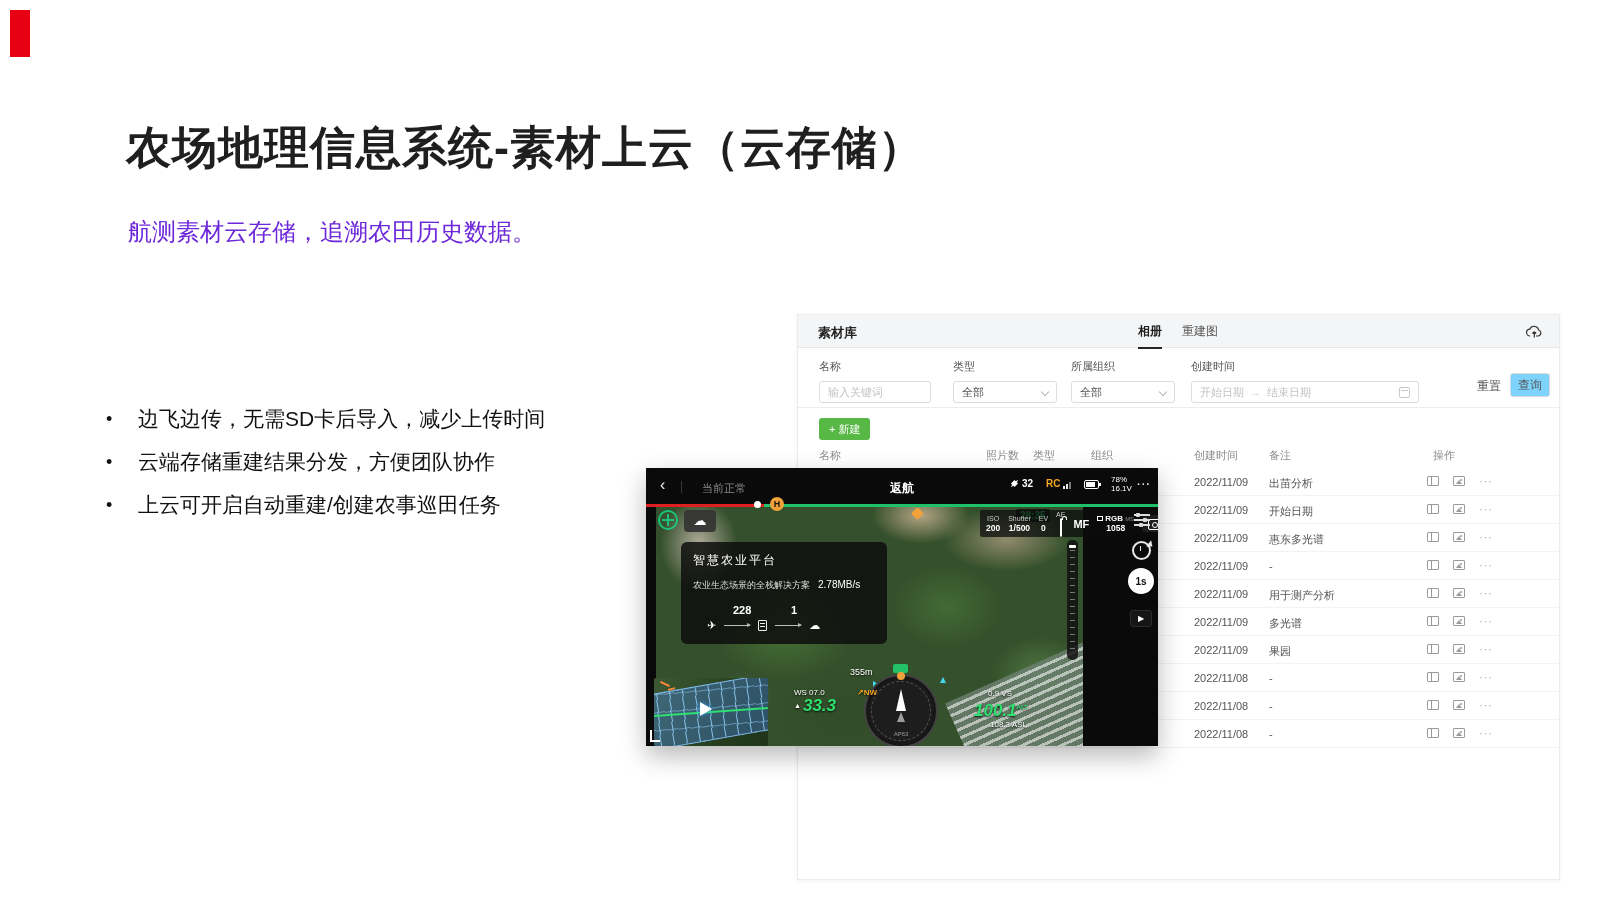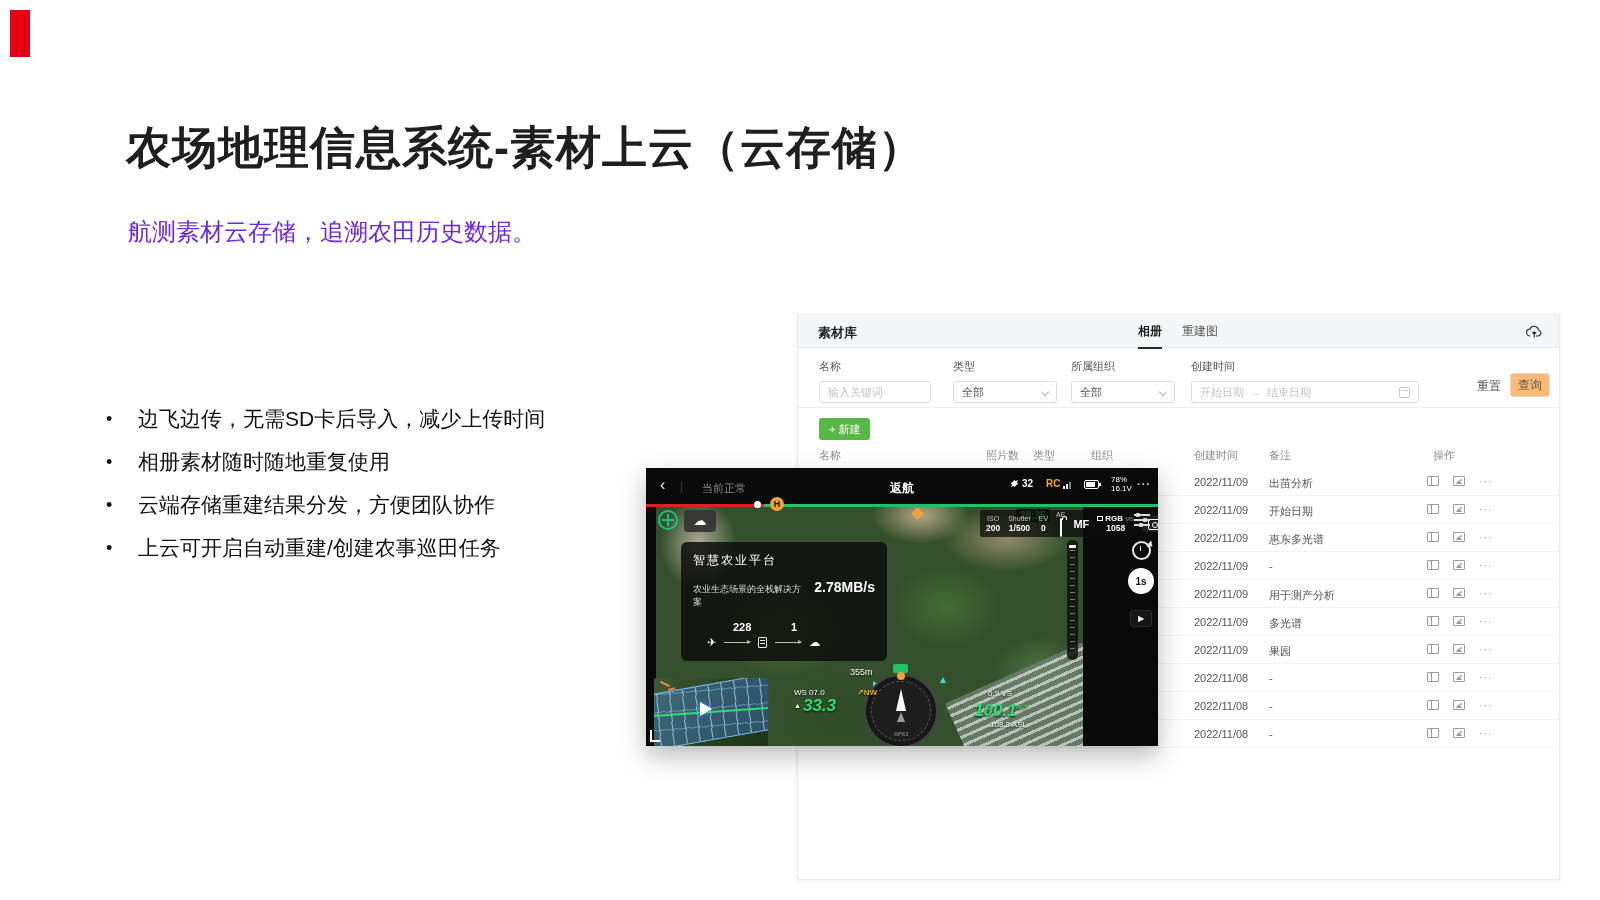--- a/index.html
+++ b/index.html
@@ -28,21 +28,21 @@
   .f-input, .f-select { height:22px; border:1px solid #ddd; border-radius:3px; font-size:11px; padding:0 8px; color:#888; background:#fff; width:100%; font-family:inherit; }
   .f-input::placeholder { color:#c3c3c3; }
   .g1 { left:21px; width:112px; } .g2 { left:155px; width:104px; } .g3 { left:273px; width:104px; } .g4 { left:393px; width:228px; }
   .select-box { position:relative; height:22px; border:1px solid #ddd; border-radius:3px; font-size:11px; padding:0 8px; color:#555; line-height:20px; background:#fff; }
   .chev { position:absolute; right:8px; top:7px; width:6px; height:6px; border-right:1px solid #b5b5b5; border-bottom:1px solid #b5b5b5; transform:rotate(45deg); }
   .daterange { display:flex; align-items:center; gap:6px; height:22px; border:1px solid #ddd; border-radius:3px; font-size:11px; padding:0 8px; color:#c3c3c3; background:#fff; }
   .dr-arrow { color:#d0d0d0; }
   .cal-ic { margin-left:auto; width:11px; height:11px; border:1px solid #c9c9c9; border-radius:2px; position:relative; }
   .cal-ic::before { content:""; position:absolute; left:1px; right:1px; top:2px; height:1px; background:#c9c9c9; }
   .reset-link { position:absolute; left:679px; top:63px; font-size:12px; color:#555; cursor:pointer; }
-  .search-btn { position:absolute; left:712px; top:58px; width:40px; height:24px; border:1px solid #d9d9d9; border-radius:3px; font-size:12px; color:#555; background:#fdba74; text-align:center; line-height:22px; cursor:pointer; }
+  .search-btn { position:absolute; left:712px; top:58px; width:40px; height:24px; border:1px solid #d9d9d9; border-radius:3px; font-size:12px; color:#555; background:#7dd3fc; text-align:center; line-height:22px; cursor:pointer; }
   .panel-divider { position:absolute; top:92px; left:0; right:0; border-top:1px solid #ededed; }
   .new-btn { position:absolute; left:21px; top:103px; height:22px; padding:0 10px; background:#57b846; color:#fff; font-size:11px; border-radius:3px; line-height:22px; cursor:pointer; }
   .thead { position:absolute; top:133px; left:0; right:0; height:20px; font-size:11px; color:#8c8c8c; }
   .thead span { position:absolute; top:0; }
   .c0{left:21px;} .c1{left:188px;} .c2{left:235px;} .c3{left:293px;} .c4{left:396px;} .c5{left:471px;} .c6{left:635px;}
   .tbody { position:absolute; top:153px; left:0; right:0; }
   .trow { position:relative; height:28px; border-bottom:1px solid #f3f3f3; font-size:11px; color:#555; }
   .cell-date { position:absolute; left:396px; top:8px; }
   .cell-note { position:absolute; left:471px; top:8px; }
   .ops { position:absolute; left:629px; top:8px; display:flex; gap:14px; align-items:center; }
@@ -118,21 +118,21 @@
   .timer-ic::after { content:""; position:absolute; right:-4px; top:-2px; width:0; height:0; border-top:4px solid transparent; border-bottom:4px solid transparent; border-left:5px solid #e8e8e8; transform:rotate(40deg); }
   .interval-btn { position:absolute; left:482px; top:100px; width:26px; height:26px; background:#fff; border-radius:50%; color:#111; font-weight:bold; font-size:10px; display:flex; align-items:center; justify-content:center; cursor:pointer; }
   .play-btn { position:absolute; left:484px; top:142px; width:22px; height:17px; background:#161616; border:1px solid #2c2c2c; border-radius:3px; color:#fff; font-size:8px; text-align:center; line-height:15px; cursor:pointer; }
   .nav-ic { position:absolute; left:12px; top:42px; width:20px; height:20px; border:2px solid #19c37d; border-radius:50%; cursor:pointer; }
   .nav-ic::before { content:""; position:absolute; left:7px; top:2px; width:2px; height:12px; background:#19c37d; }
   .nav-ic::after { content:""; position:absolute; left:2px; top:7px; width:12px; height:2px; background:#19c37d; }
   .cloud-chip { position:absolute; left:38px; top:42px; width:32px; height:22px; background:rgba(52,52,52,.92); border-radius:4px; color:#fff; text-align:center; font-size:13px; line-height:21px; cursor:pointer; }
   .tooltip { position:absolute; left:14px; top:74px; width:206px; background:rgba(14,14,14,.86); border-radius:6px; padding:10px 12px 12px; color:#fff;margin-left:21px; }
   .tt-title { font-size:12px; letter-spacing:2px; }
   .tt-sub { margin-top:10px; font-size:9px; color:#ddd; display:flex; gap:8px; align-items:baseline; }
-  .tt-speed { font-size:14px; color:#fff; font-weight:bold; }
+  .tt-speed { font-size:10px; color:#fff; font-weight:normal; }
   .tt-nums { position:relative; height:13px; margin-top:12px; font-size:11px; font-weight:bold; }
   .tt-n1 { position:absolute; left:40px; } .tt-n2 { position:absolute; left:98px; }
   .tt-flow { display:flex; align-items:center; gap:8px; padding-left:14px; margin-top:2px; }
   .tt-plane { font-size:11px; }
   .flow-arrow { width:26px; height:1px; background:#bbb; position:relative; }
   .flow-arrow::after { content:""; position:absolute; right:-1px; top:-2px; border-top:2.5px solid transparent; border-bottom:2.5px solid transparent; border-left:4px solid #bbb; }
   .sd-ic { width:9px; height:11px; border:1px solid #eee; border-radius:1px; position:relative; }
   .sd-ic::before { content:""; position:absolute; left:1px; top:2px; right:1px; height:1px; background:#eee; box-shadow:0 3px 0 #eee; }
   .tt-cloud { font-size:11px; }
   .vslider { position:absolute; left:421px; top:72px; width:11px; height:120px; background:rgba(18,18,18,.85); border-radius:5px; cursor:pointer; }
@@ -170,21 +170,20 @@
 </head>
 <body>
 
 <div class="slide">
 
   <div class="logo"></div>
   <h1 class="title">农场地理信息系统-素材上云（云存储）</h1>
   <div class="subtitle">航测素材云存储，追溯农田历史数据。</div>
   <ul class="bullets">
     <li>边飞边传，无需SD卡后导入，减少上传时间</li>
-    <li>相册素材随时随地重复使用</li>
     <li>云端存储重建结果分发，方便团队协作</li>
     <li>上云可开启自动重建/创建农事巡田任务</li>
   </ul>
 
   <div class="panel">
     <div class="panel-head">
       <span class="panel-title">素材库</span>
       <div class="tabs">
         <span class="tab active">相册</span>
         <span class="tab">重建图</span>

